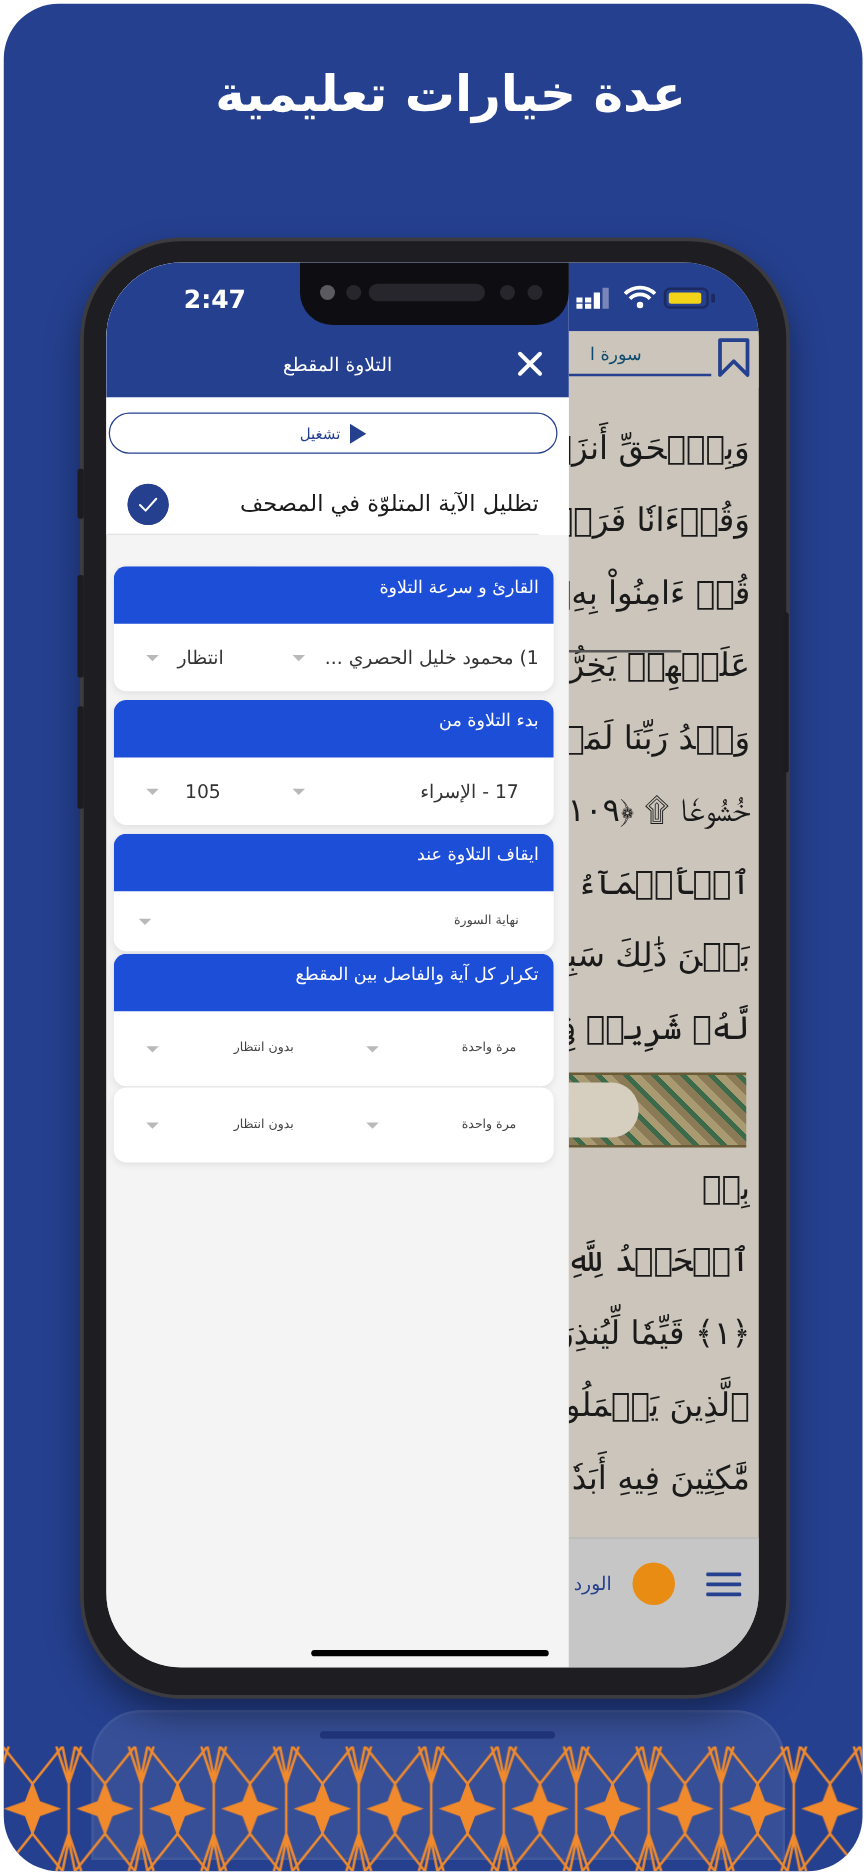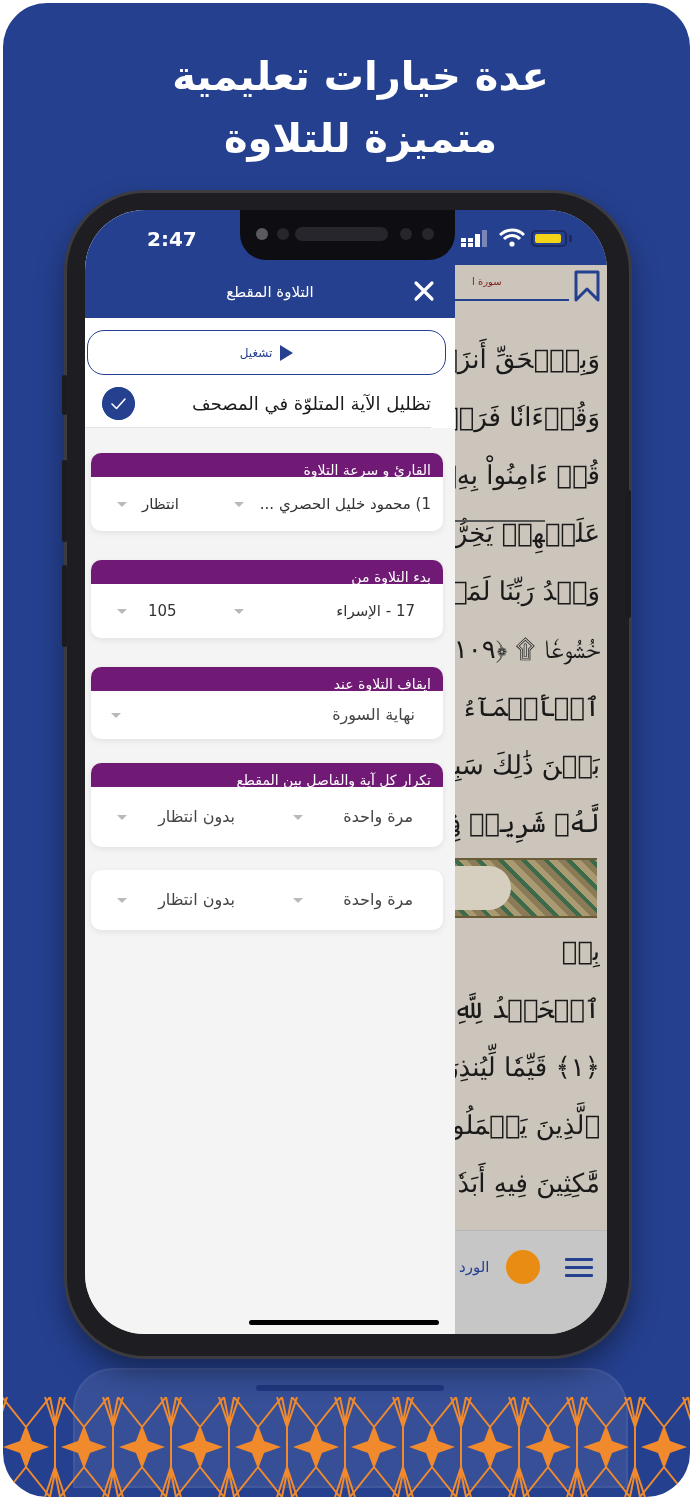--- a/index.html
+++ b/index.html
@@ -40,21 +40,21 @@
     position: absolute; left: 85px; top: 210px; width: 522px; height: 1124px;
     border-radius: 60px; overflow: hidden; background: #cbc5bb;
   }
 
   
   .mushaf-status { position: absolute; left: 0; top: 0; width: 522px; height: 55px; background: #25408f; }
   .mushaf-header {
     position: absolute; left: 0; top: 55px; width: 522px; height: 45px; background: #cbc5bb;
   }
   .surah-label {
-    position: absolute; left: 387px; top: 66px; font-size: 10px; color: #7f1d1d; direction: rtl;
+    position: absolute; left: 387px; top: 66px; font-size: 14px; color: #0c4a6e; direction: rtl;
   }
   .surah-underline { position: absolute; left: 370px; top: 89px; width: 114px; height: 2px; background: #25408f; }
   .bookmark-icon { position: absolute; left: 489px; top: 60px; width: 26px; height: 32px; }
 
   .quran-lines { position: absolute; left: 370px; top: 120px; width: 145px; }
   .qline {
     height: 58px; line-height: 58px; font-family: "DejaVu Serif", serif; font-size: 26px;
     color: #1a1a1a; white-space: nowrap; direction: rtl; text-align: right; overflow: hidden;
   }
   .qdivider { position: absolute; left: 370px; top: 310px; width: 90px; height: 2px; background: #555; }
@@ -92,49 +92,48 @@
   .notch-speaker { position: absolute; left: 55px; top: 17px; width: 93px; height: 14px; border-radius: 7px; background: #26262c; }
 
   
   .panel { position: absolute; left: 0; top: 0; width: 370px; height: 1124px; background: #f4f4f4; }
   .panel-top { position: absolute; left: 0; top: 0; width: 370px; height: 108px; background: #25408f; }
   .clock { position: absolute; left: 62px; top: 17px; color: #fff; font-size: 20px; font-weight: bold; }
   .panel-title { position: absolute; left: 0; width: 370px; top: 73px; text-align: center; color: #fff; font-size: 15px; direction: rtl; }
   .close-icon { position: absolute; left: 328px; top: 70px; width: 22px; height: 22px; }
   .panel-body-top { position: absolute; left: 0; top: 108px; width: 370px; height: 110px; background: #ffffff; }
   .play-btn {
-    position: absolute; left: 2px; top: 120px; width: 359px; height: 45px; border: 1.5px solid #25408f;
+    position: absolute; left: 2px; top: 120px; width: 359px; height: 33px; border: 1.5px solid #25408f;
     border-radius: 17px; background: #fff; display: flex; align-items: center; justify-content: center; gap: 8px;
     flex-direction: row-reverse;
   }
   .play-label { font-size: 12px; color: #25408f; direction: rtl; }
   .play-icon { width: 0; height: 0; border-top: 8px solid transparent; border-bottom: 8px solid transparent; border-left: 13px solid #25408f; }
   .highlight-row { position: absolute; left: 0; top: 170px; width: 346px; height: 48px; border-bottom: 1px solid #e2e2e2; }
   .highlight-label { position: absolute; right: 0; top: 13px; font-size: 18px; color: #1a1a1a; direction: rtl; }
   .check-icon { position: absolute; left: 17px; top: 177px; width: 33px; height: 33px; border-radius: 50%; background: #25408f; }
 
   .card {
     position: absolute; left: 6px; width: 352px; background: #fff; border-radius: 10px; overflow: hidden;
     box-shadow: 0 2px 6px rgba(0,0,0,0.08);
   }
-  .card-head { height: 24px; background: #701a75; color: #fff; font-size: 14px; direction: rtl; padding: 0 12px; line-height: 34px; }
+  .card-head { height: 46px; background: #1d4ed8; color: #fff; font-size: 14px; direction: rtl; padding: 0 12px; line-height: 34px; }
   .card-body { position: relative; height: 54px; }
-  .sel { position: absolute; top: 0; height: 54px; line-height: 54px; font-size: 16px; color: #444; direction: rtl; white-space: nowrap; }
+  .sel { position: absolute; top: 0; height: 54px; line-height: 54px; font-size: 10px; color: #444; direction: rtl; white-space: nowrap; }
   .sel.big { font-size: 15px; color: #333; }
   .caret { position: absolute; top: 25px; width: 0; height: 0; border-left: 5px solid transparent; border-right: 5px solid transparent; border-top: 5px solid #b9b9b9; }
 
   .home-bar { position: absolute; left: 164px; top: 1110px; width: 190px; height: 5px; border-radius: 3px; background: #000; }
 </style>
 </head>
 <body>
 
 <div class="canvas">
   <div class="headline">
     <div>عدة خيارات تعليمية</div>
-    <div>متميزة للتلاوة</div>
   </div>
 
   <div class="reflection"></div>
   <div class="reflection-bar"></div>
 
   <svg class="ornament" viewBox="0 0 687 100" preserveAspectRatio="none">
     <defs>
       <pattern id="orn" x="-6" y="0" width="58" height="100" patternUnits="userSpaceOnUse">
         <path d="M5 0 L29 30 L53 0 M5 100 L29 70 L53 100 M0 30 L10 0 M58 30 L48 0 M0 70 L10 100 M58 70 L48 100 M0 30 L0 70 M58 30 L58 70 M5 0 L-5 50 L5 100 M53 0 L63 50 L53 100" stroke="#f08a2c" stroke-width="2" fill="none"></path>
         <path d="M29 28 L35 44 L52 50 L35 56 L29 72 L23 56 L6 50 L23 44 Z" fill="#f08a2c"></path>

